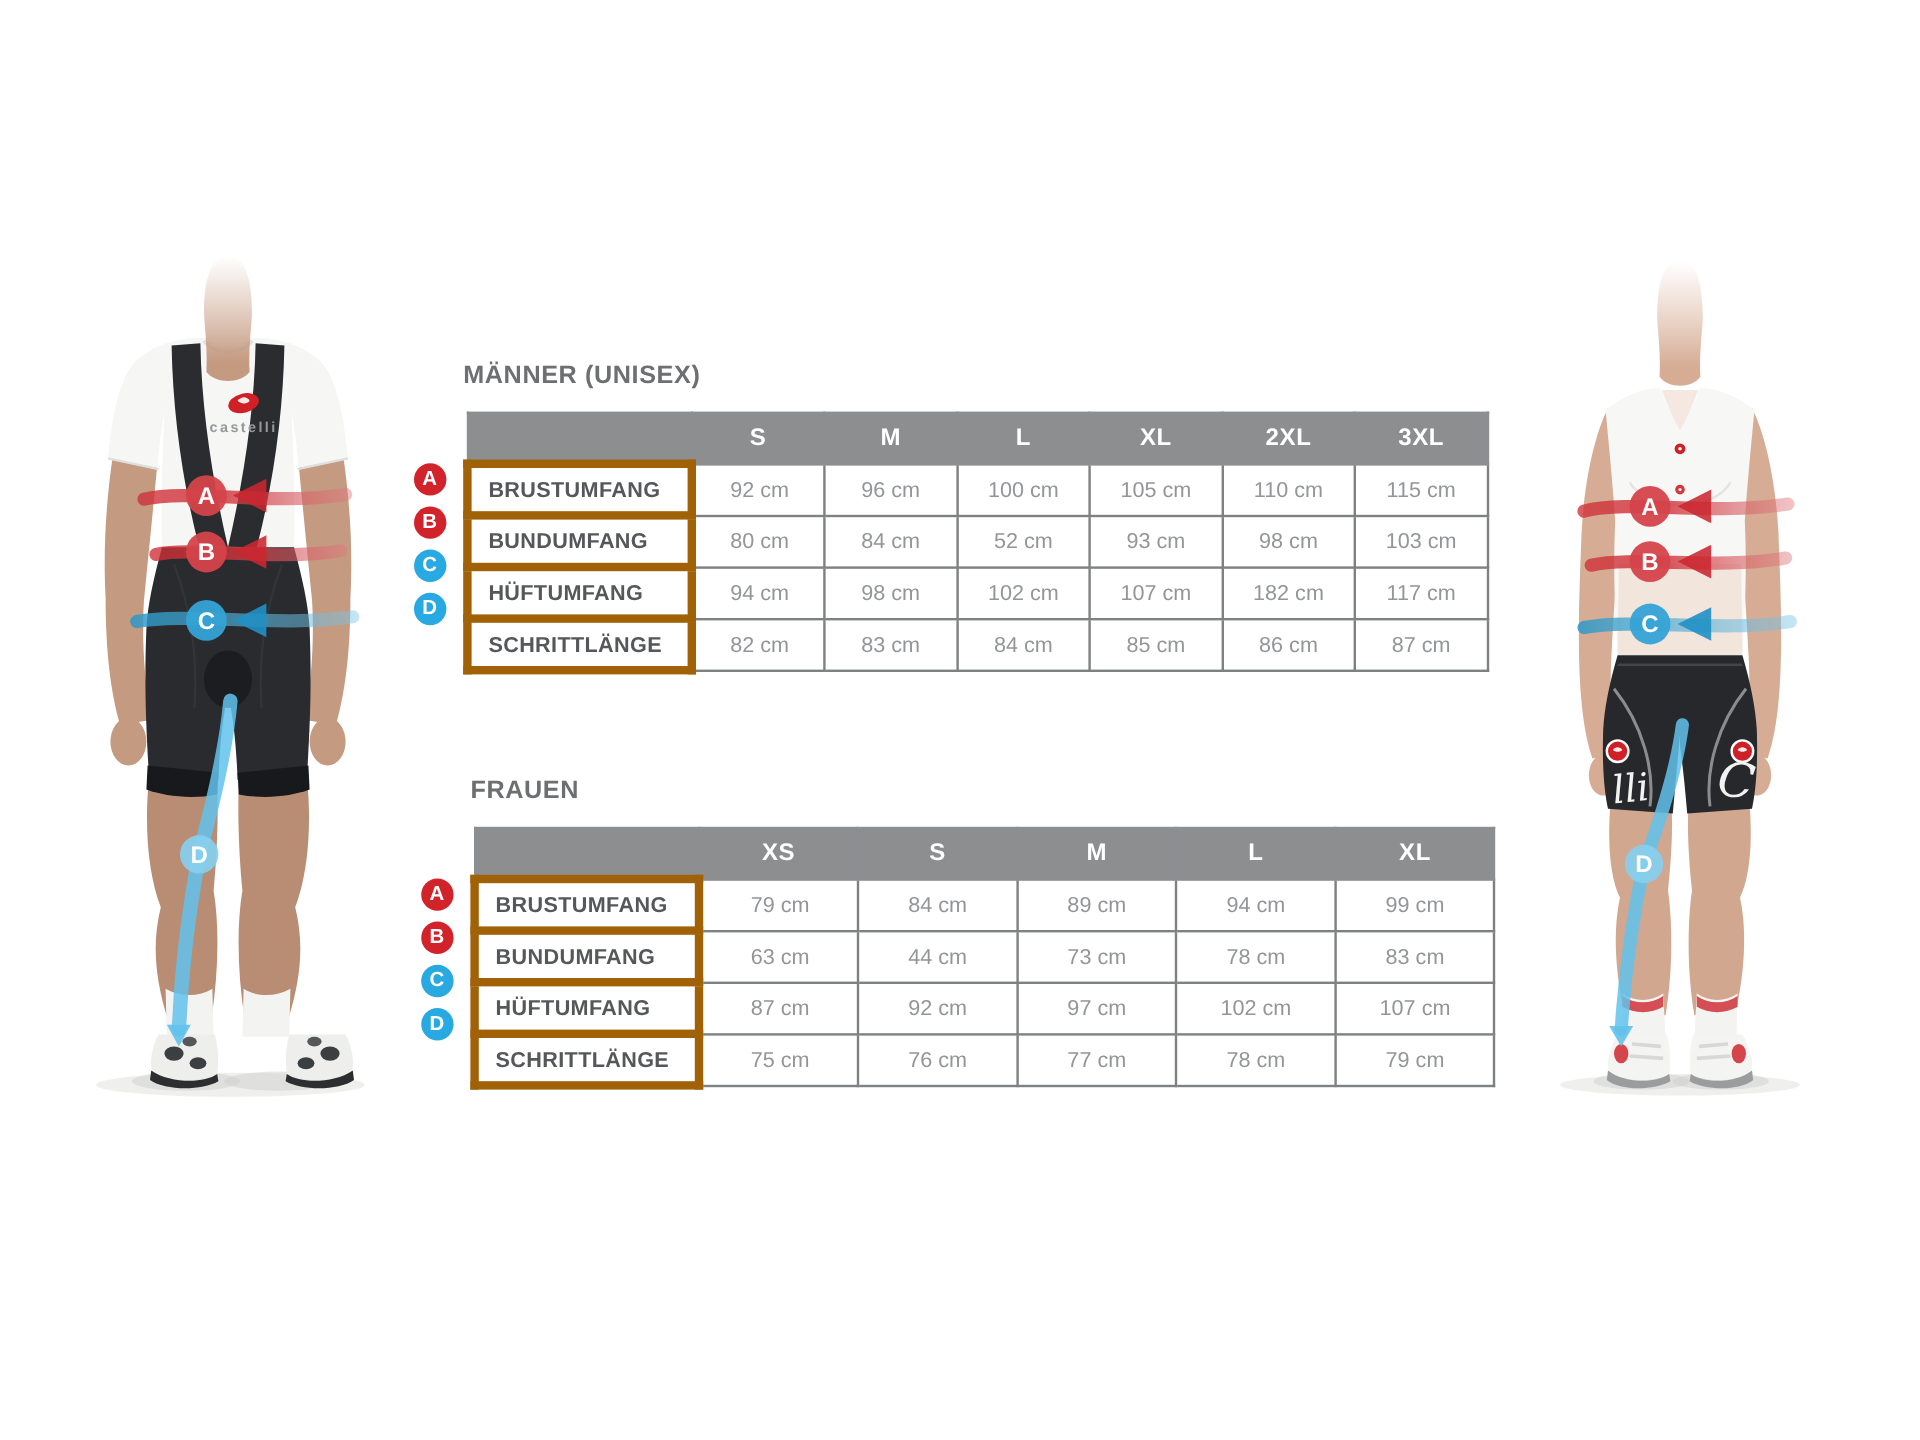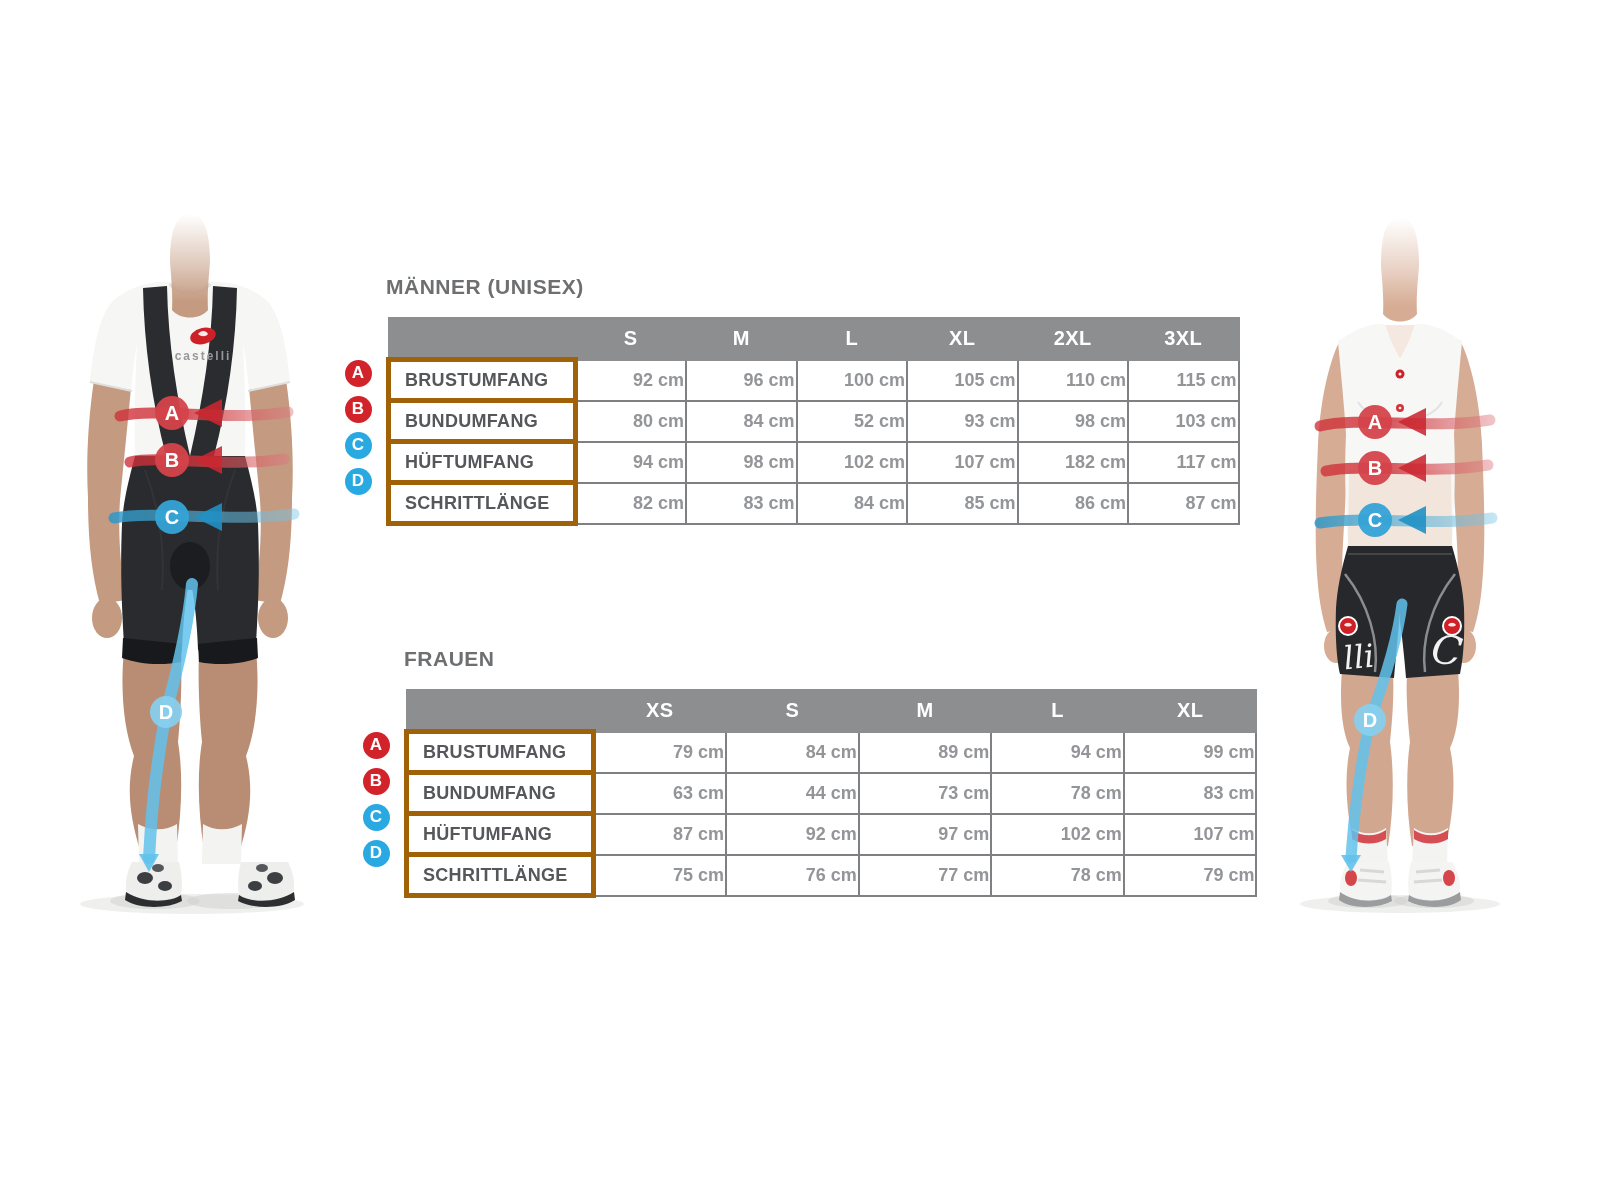--- a/index.html
+++ b/index.html
@@ -2,40 +2,40 @@
 <html><head>
 <meta charset="utf-8">
 <style>
   html,body{margin:0;padding:0;background:#ffffff;}
   .canvas{position:relative;width:1600px;height:1200px;background:#ffffff;overflow:hidden;
           font-family:"Liberation Sans",sans-serif;}
   .fig{position:absolute;pointer-events:none;}
 
   
   .table-block{position:absolute;}
-  #men-table-block{left:330px;top:276px;}
-  #women-table-block{left:348px;top:648px;}
+  #men-table-block{left:330px;top:302px;}
+  #women-table-block{left:336px;top:648px;}
   .table-title{margin-left:56px;height:22px;line-height:22px;margin-bottom:19px;
                font-size:21px;font-weight:bold;color:#6d6f71;letter-spacing:.5px;}
   .table-body-wrap{display:flex;align-items:flex-start;}
   .badge-col{width:56px;padding-top:38px;box-sizing:border-box;display:flex;
              flex-direction:column;flex:none;}
   .badge-cell{height:36px;display:flex;align-items:center;justify-content:center;}
   .badge{width:27px;height:27px;border-radius:50%;color:#fff;font-weight:bold;
          font-size:17px;display:flex;align-items:center;justify-content:center;
          padding-bottom:1px;box-sizing:border-box;}
   table.sizes{border-collapse:collapse;table-layout:fixed;background:#fff;
               border:2px solid #7e8083;}
   table.sizes thead th{height:36px;background:#8d8e90;border:2px solid #8d8e90;
               color:#ffffff;font-size:20px;font-weight:bold;letter-spacing:.5px;}
-  table.sizes tbody th{height:36px;border:5px solid #a16207;text-align:left;
+  table.sizes tbody th{height:36px;border:7px solid #a16207;text-align:left;
               padding:0 0 0 14px;color:#55575a;font-size:18px;font-weight:bold;
               letter-spacing:.3px;white-space:nowrap;margin-left:43px;}
-  table.sizes tbody td{height:36px;border:2px solid #7e8083;text-align:right;
-              color:#939598;font-size:18px;font-weight:700;margin-left:12px;}
+  table.sizes tbody td{height:36px;border:2px solid #7e8083;text-align:center;
+              color:#939598;font-size:18px;font-weight:400;margin-left:12px;}
 
   
   .mk{font-family:"Liberation Sans",sans-serif;font-weight:bold;font-size:20px;
       fill:#ffffff;text-anchor:middle;}
   .brand{font-family:"Liberation Sans",sans-serif;font-weight:600;font-size:12px;
       fill:#96989b;text-anchor:middle;letter-spacing:2px;}
   .script{font-family:"DejaVu Serif",serif;font-style:italic;font-size:32px;
       fill:#f2f2f0;text-anchor:middle;}
   .script2{font-family:"DejaVu Serif",serif;font-style:italic;font-size:40px;
       fill:#f2f2f0;text-anchor:middle;}

